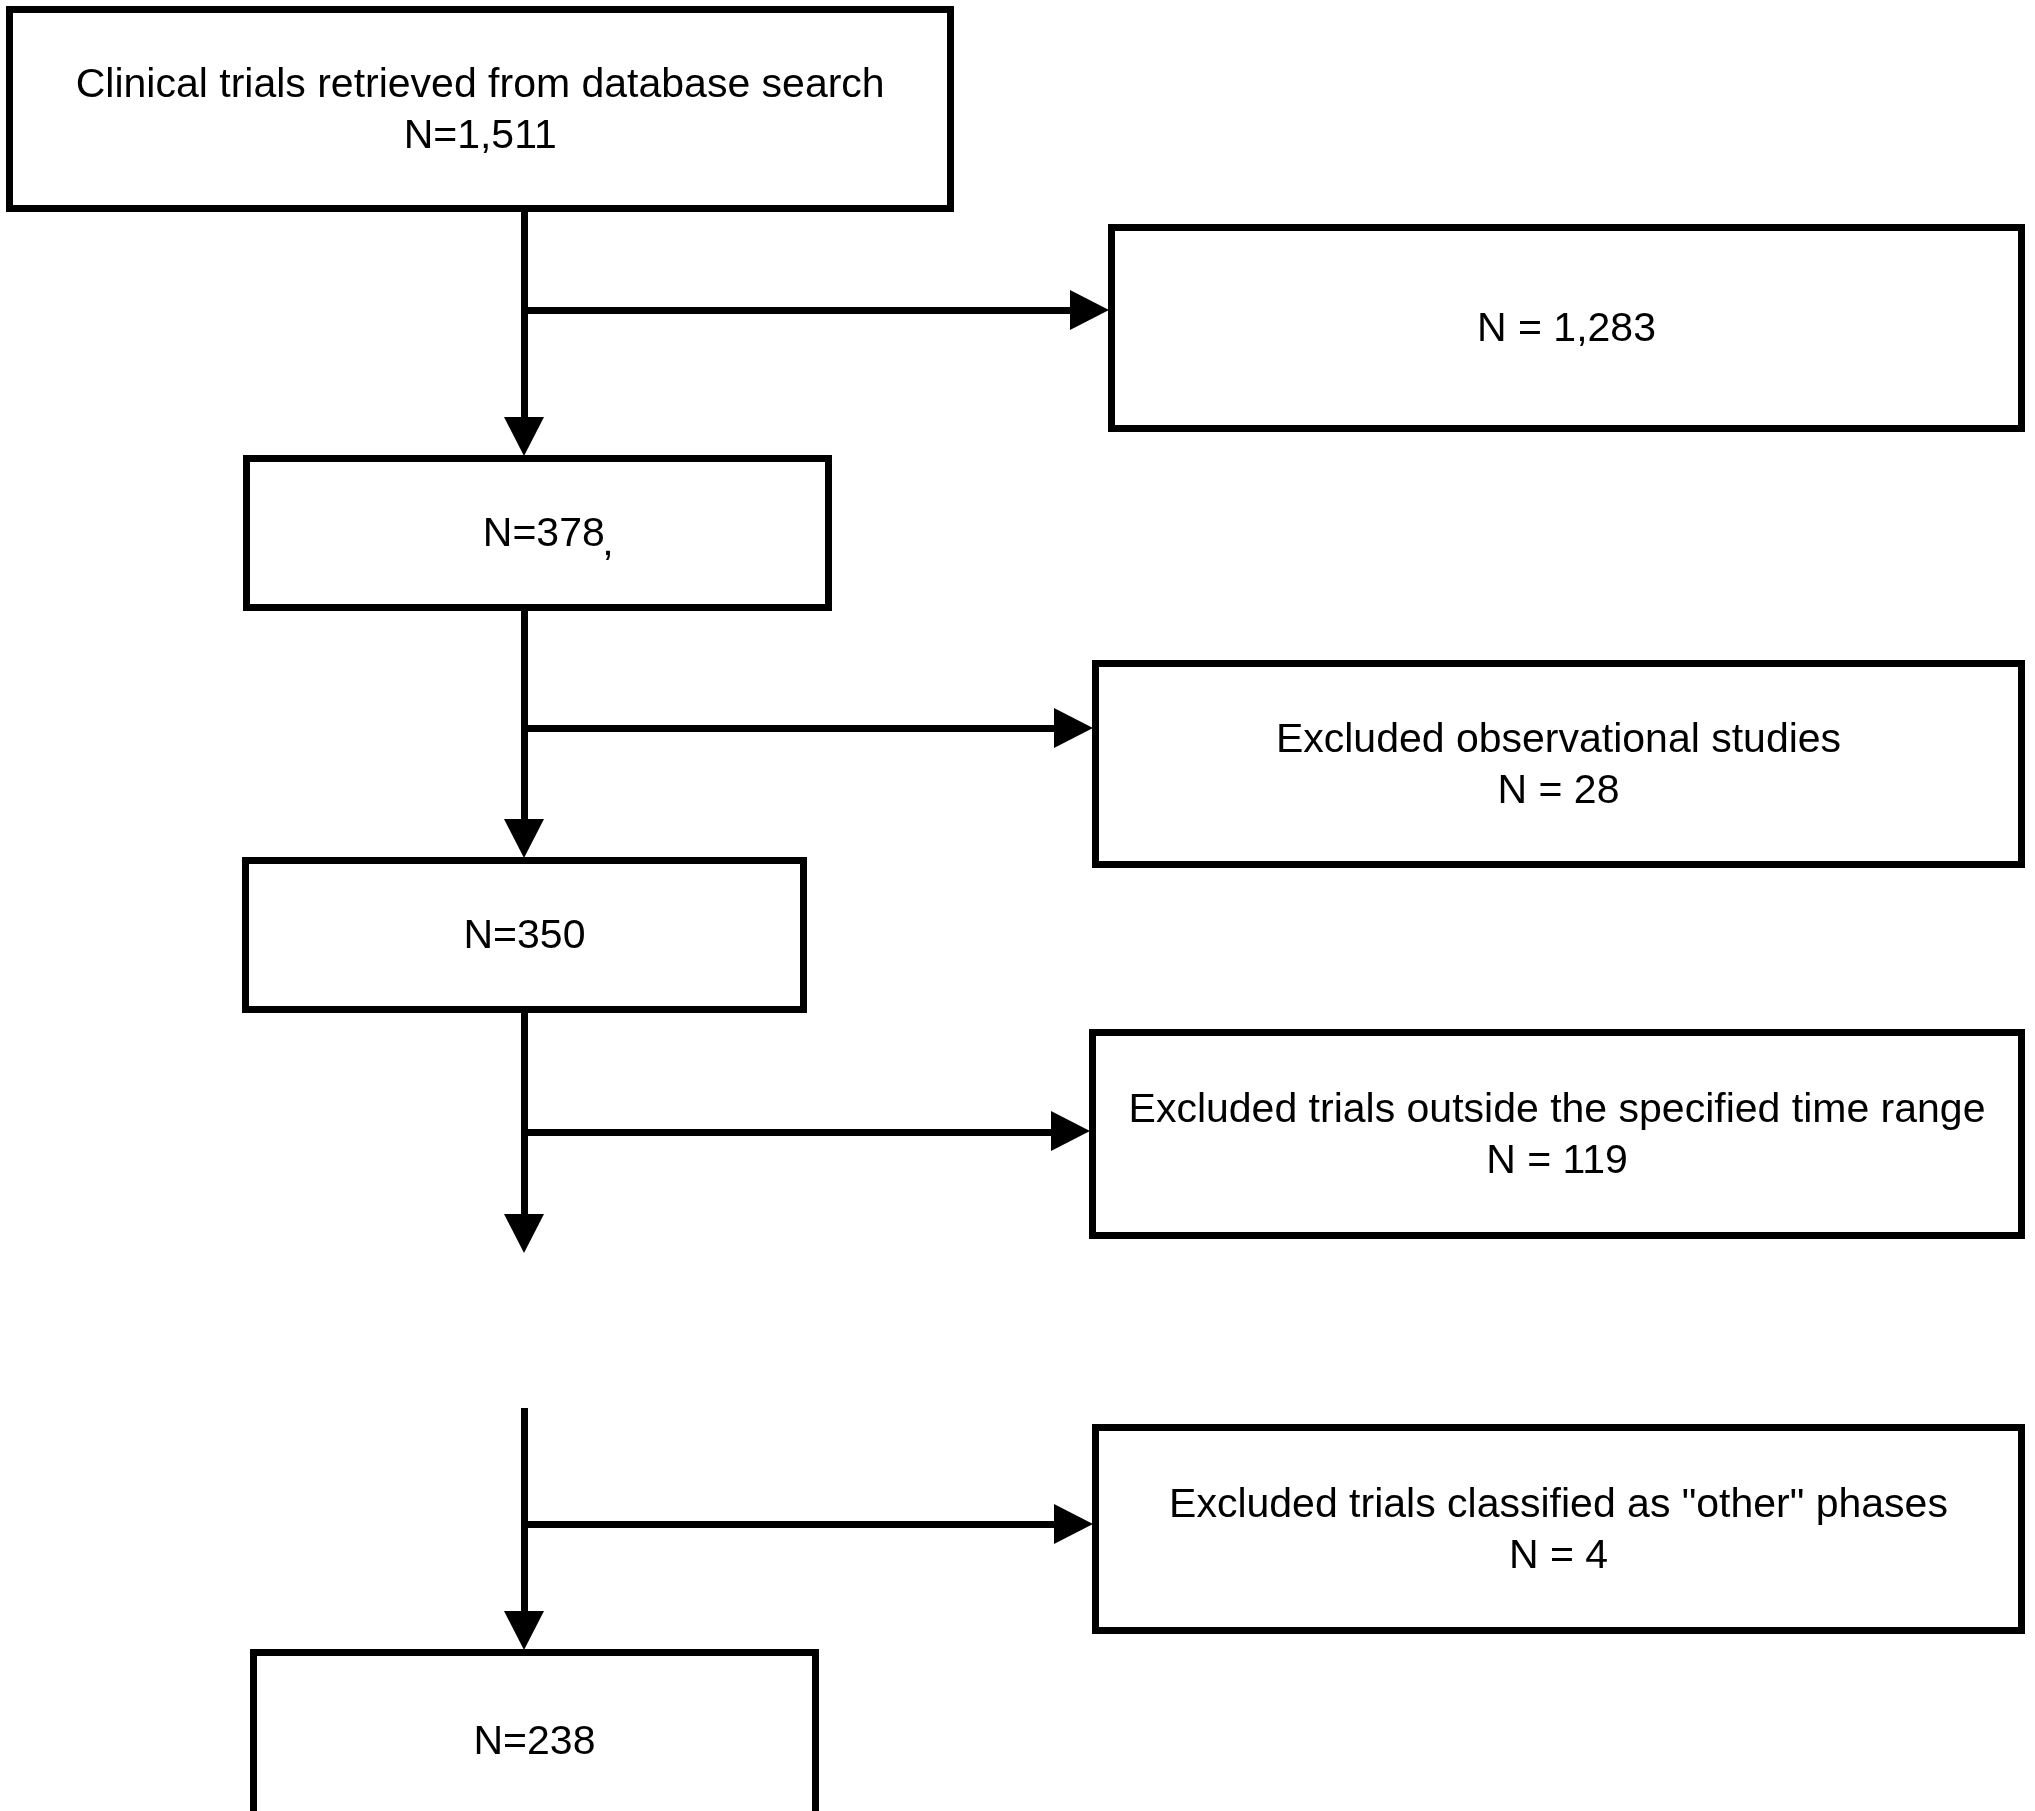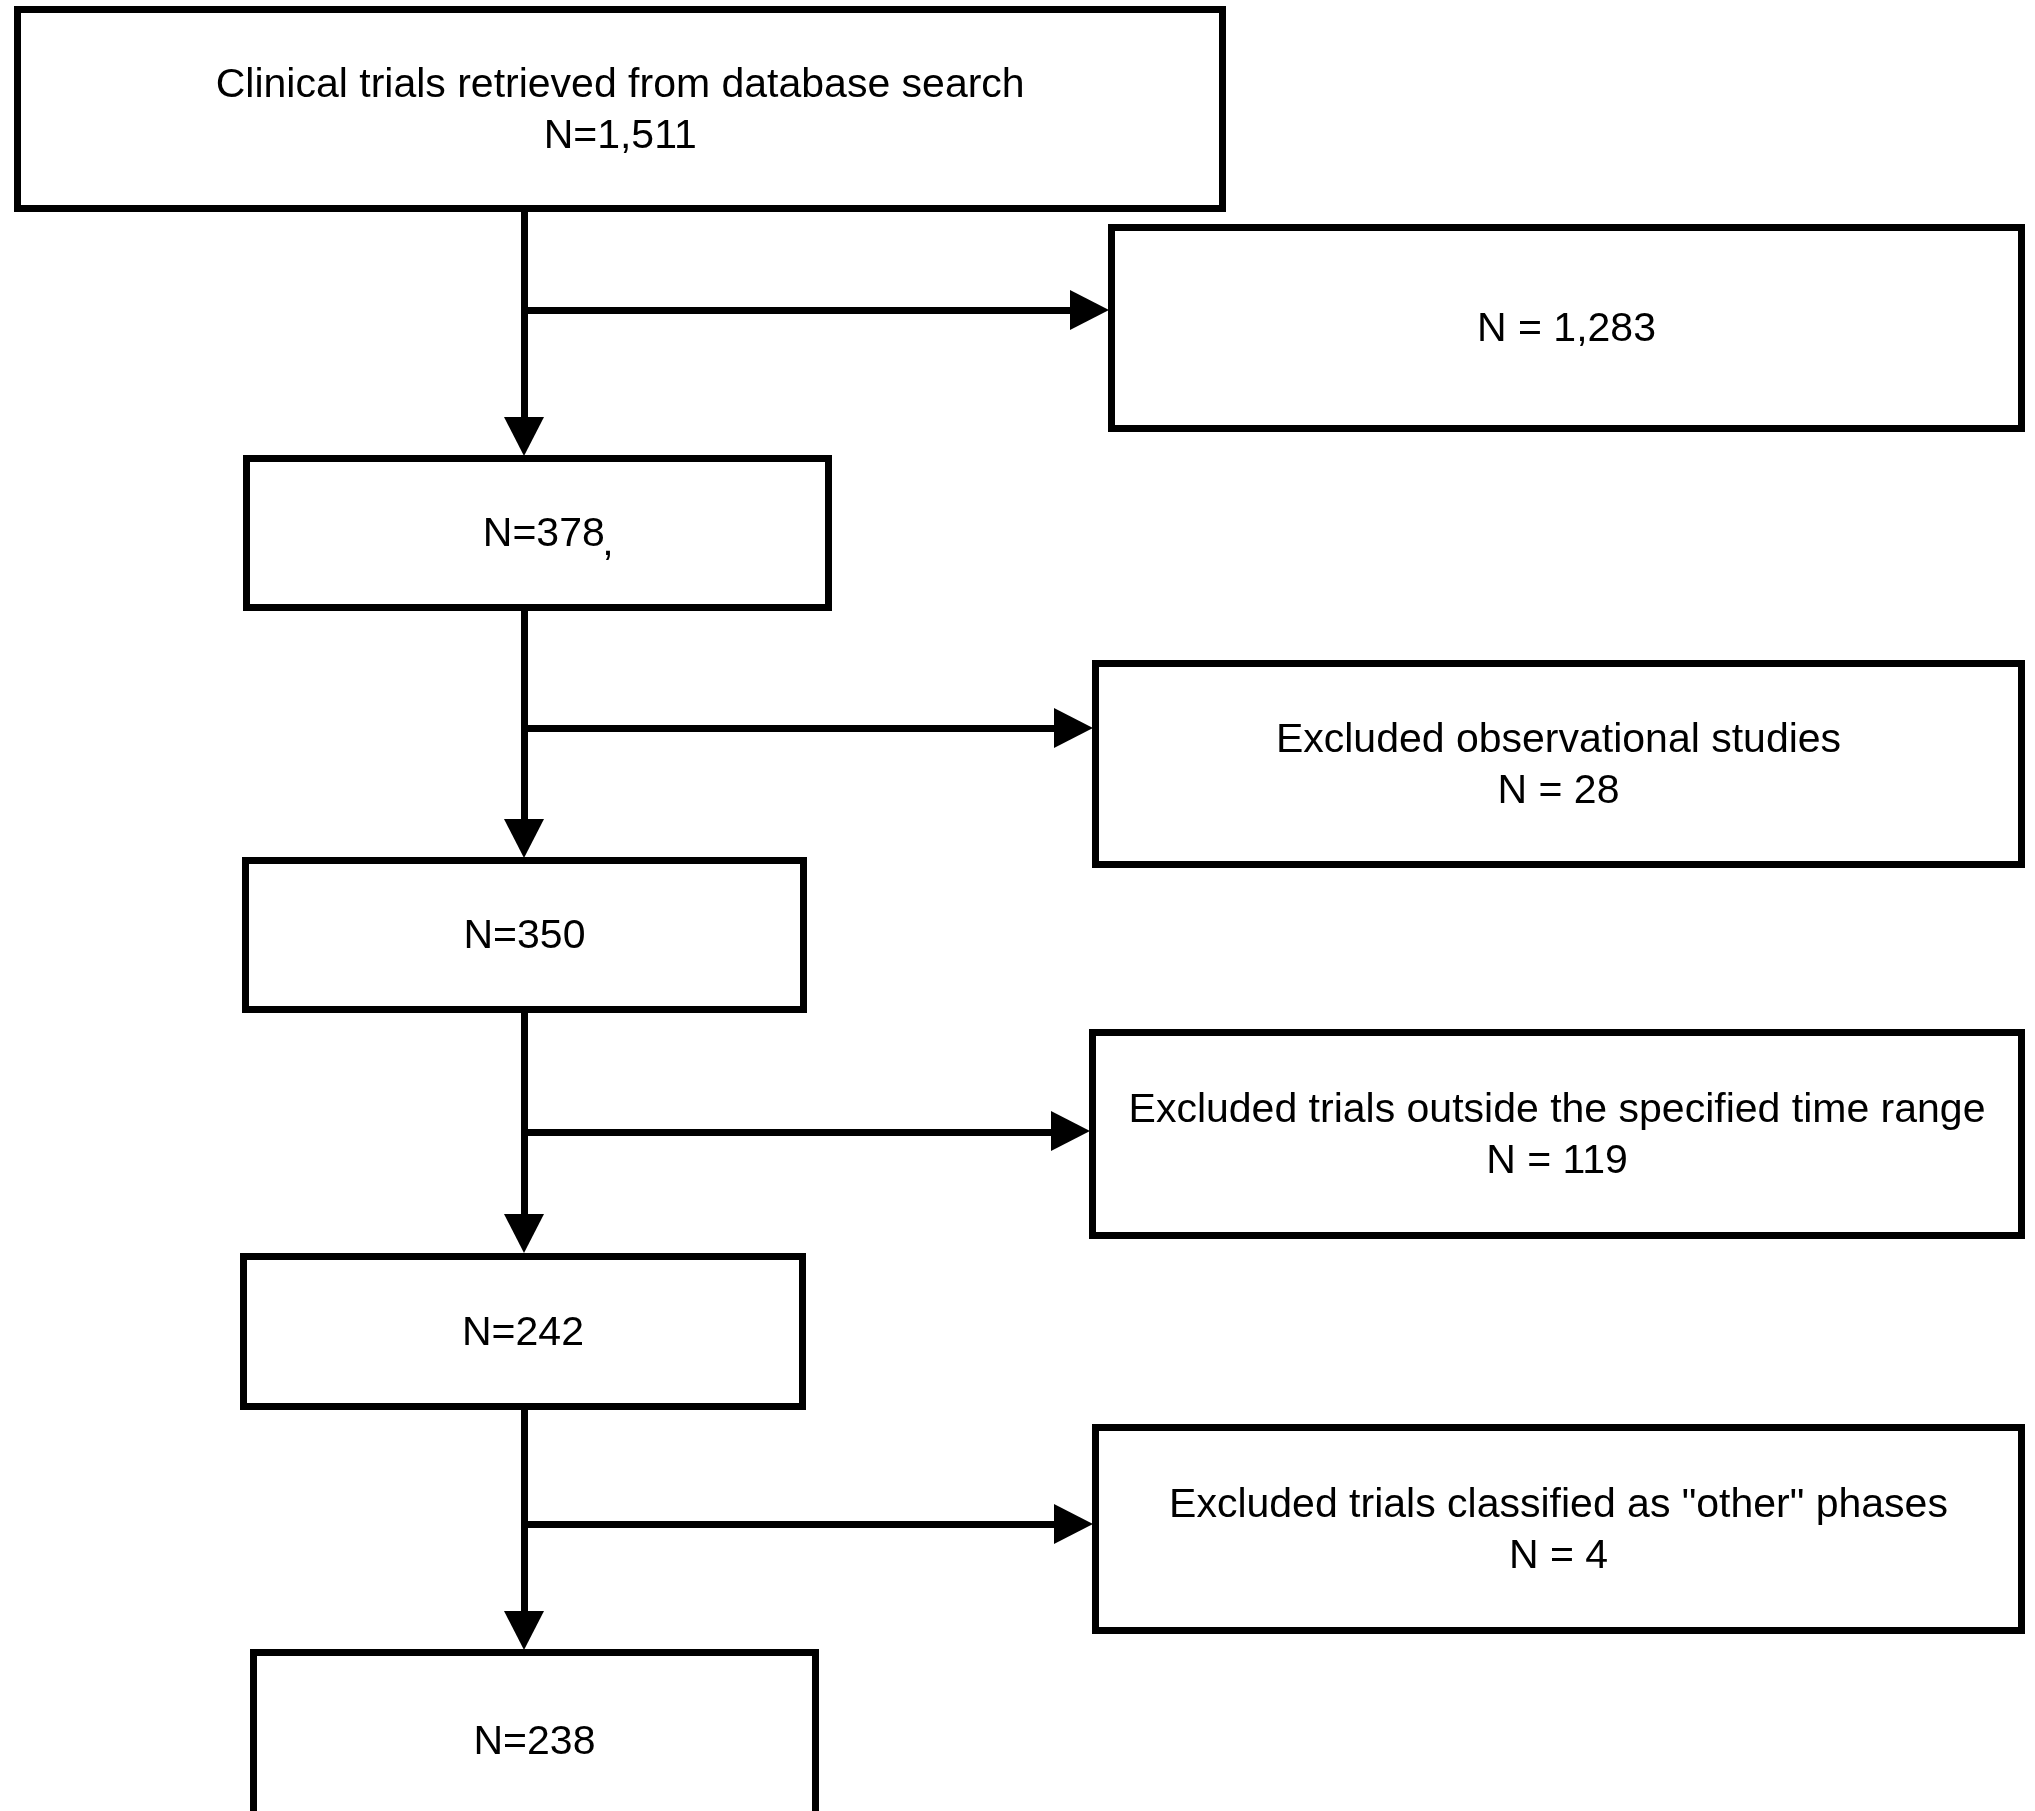--- a/index.html
+++ b/index.html
@@ -40,21 +40,21 @@
   }
   .tri-right {
     position: absolute; width: 0; height: 0;
     border-top: 20.7px solid transparent;
     border-bottom: 20.7px solid transparent;
     border-left: 39px solid #000000;
   }
   .stray { position: relative; top: 0.2em; left: -0.06em; }
 
   
-  .b1 { left: 6.2px;  top: 6.2px;   width: 1212px; height: 206px; margin-left: 8px; }
+  .b1 { left: 6.2px;  top: 6.2px;   width: 948px; height: 206px; }
   .b2 { left: 243px; top: 455px;  width: 589px; height: 156px; padding-left: 24px; }
   .b3 { left: 242px; top: 857px; width: 565px; height: 156px; }
   .b4 { left: 240px; top: 1253px; width: 566px; height: 157px; }
   .b5 { left: 250px; top: 1649px; width: 569px; height: 183px; }
 
   
   .e1 { left: 1108px; top: 224px;  width: 917px; height: 208px; }
   .e2 { left: 1092px; top: 644px; width: 933px; height: 208px; margin-top: 16px; }
   .e3 { left: 1089px; top: 1029px; width: 936px; height: 210px; align-items: center; }
   .e4 { left: 1092px; top: 1424px; width: 933px; height: 210px; }
@@ -92,23 +92,20 @@
   </div>
 
   <div class="box b2">
     <div><span>N=378</span><span class="stray">,</span></div>
   </div>
 
   <div class="box b3">
     <div>N=350</div>
   </div>
 
-  <div class="box b4">
-    <div>N=242</div>
-  </div>
 
   <div class="box b5">
     <div>N=238</div>
   </div>
 
   <div class="box e1">
     <div>N = 1,283</div>
   </div>
 
   <div class="box e2">

